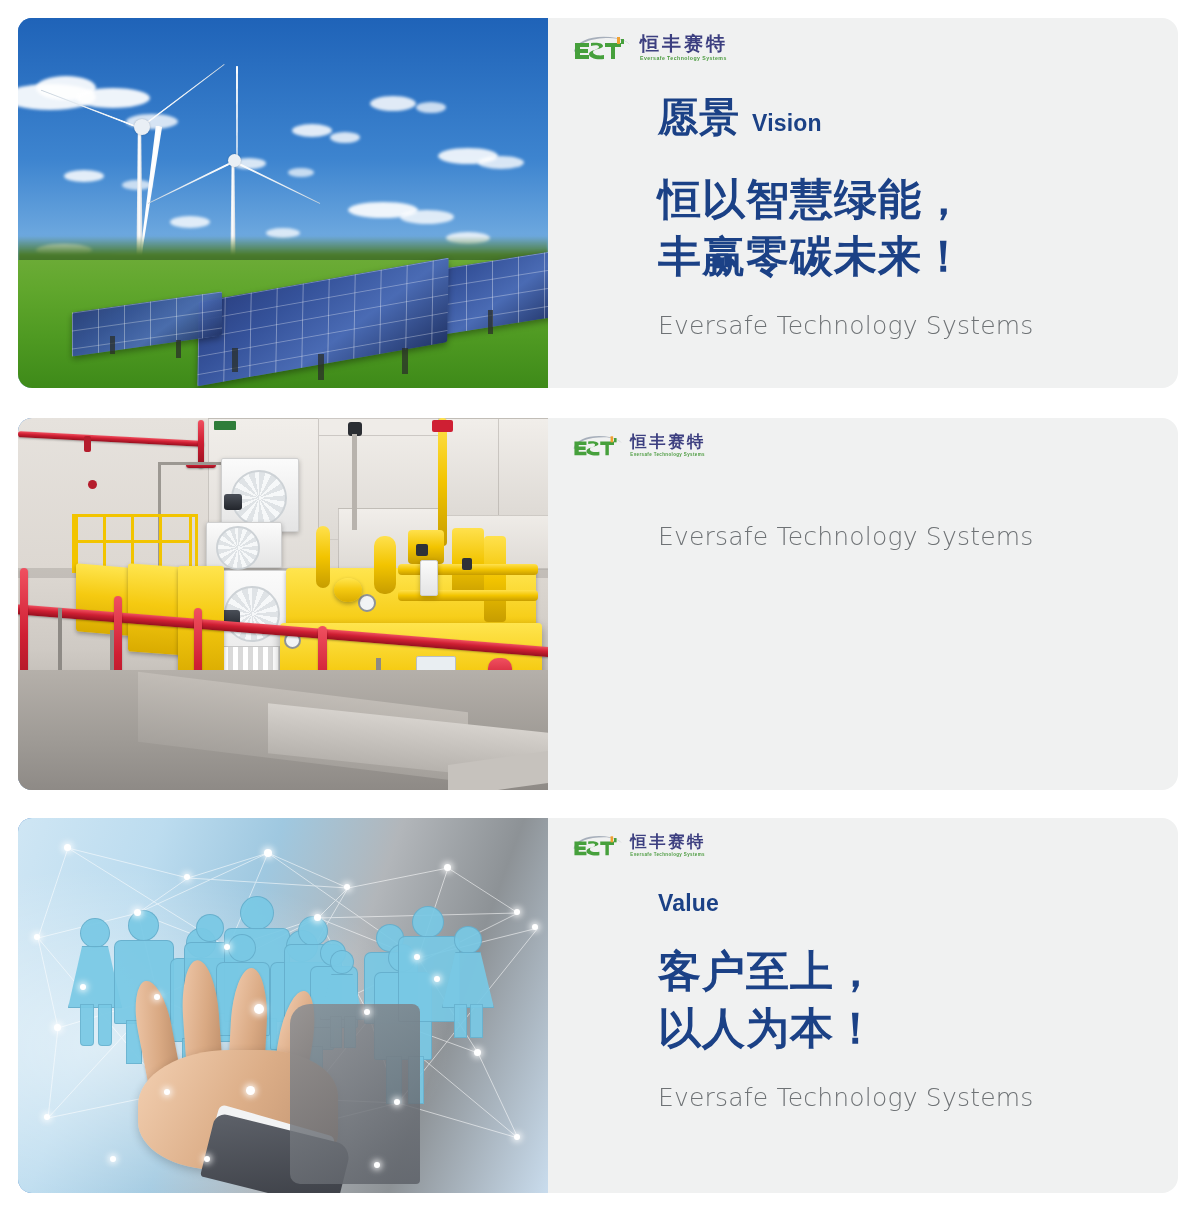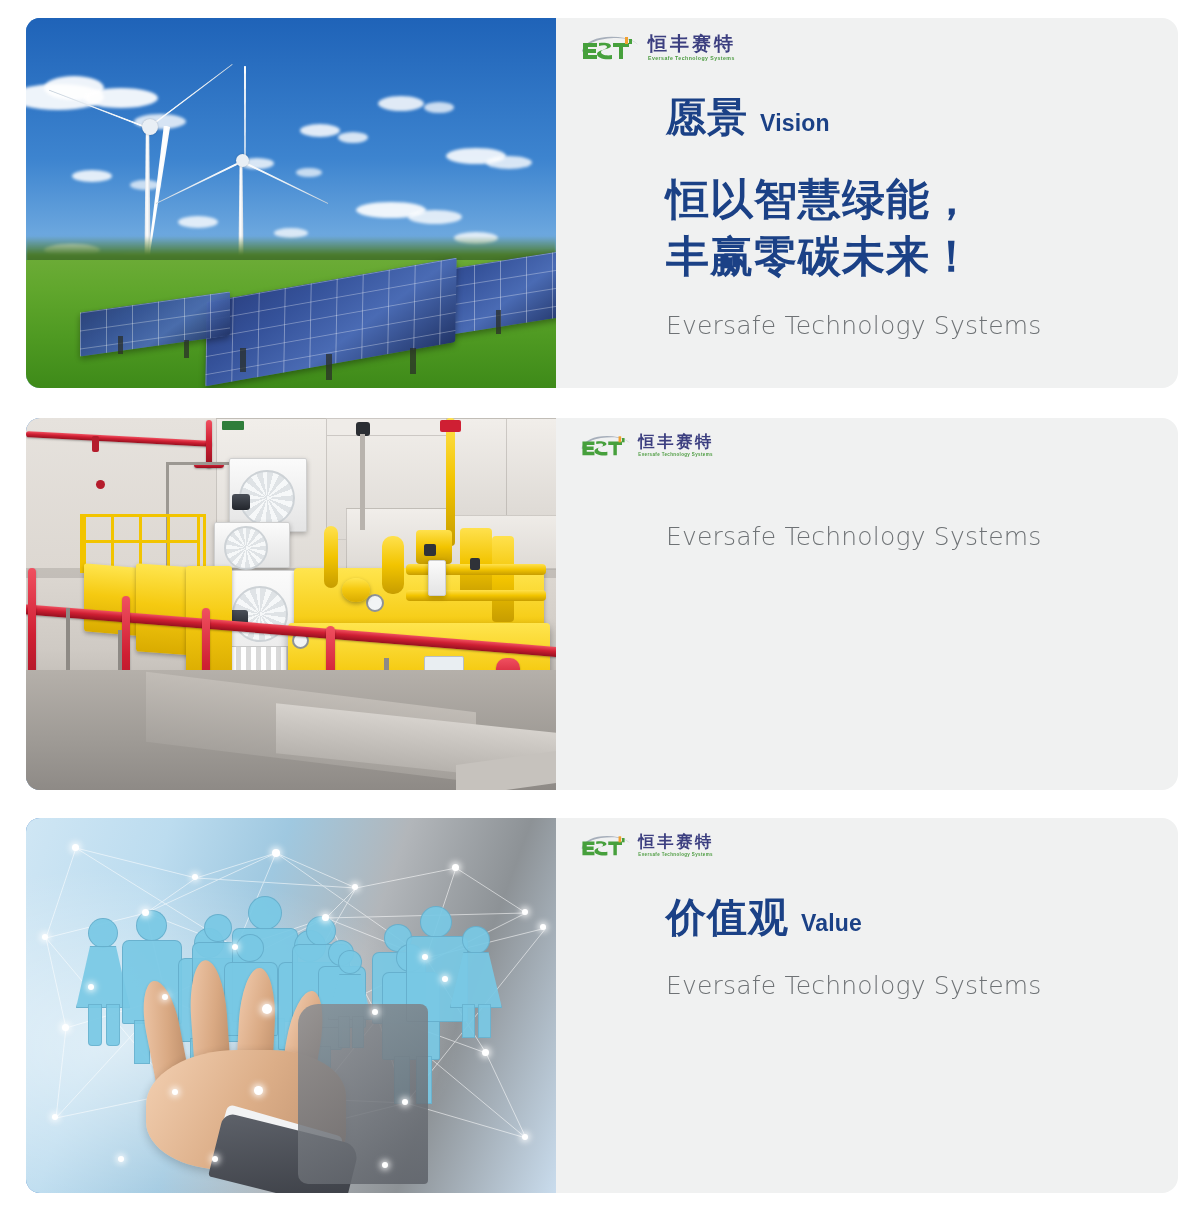--- a/index.html
+++ b/index.html
@@ -8,21 +8,21 @@
     width:1200px;height:1213px;
     background:#ffffff;
     font-family:"Liberation Sans","DejaVu Sans",sans-serif;
     overflow:hidden;
   }
   .board{position:relative;width:1200px;height:1213px;}
 
   
   .card{
     position:absolute;
-    left:26px; right:22px;
+    left:18px; right:22px;
     display:flex;
     height:370px;
     text-decoration:underline;
   }
   .card-1{top:18px;height:370px;}
   .card-2{top:418px;height:372px;}
   .card-3{top:818px;height:375px;}
 
   .photo{
     position:relative;
@@ -519,21 +519,22 @@
           </svg>
         </span>
         <span class="logo-words">
           <span class="logo-cn">恒丰赛特</span>
           <span class="logo-en">Eversafe Technology Systems</span>
         </span>
       </div>
 
       <div class="txt txt-3">
         <div class="heading">
-          <span class="cn">价值观</span>
           <span class="en">Value</span>
         </div>
+        <div class="slogan">客户至上，
+以人为本！</div>
         <div class="tagline">Eversafe Technology Systems</div>
       </div>
     </div>
   </div>
 
 </div>
 
 </body></html>

